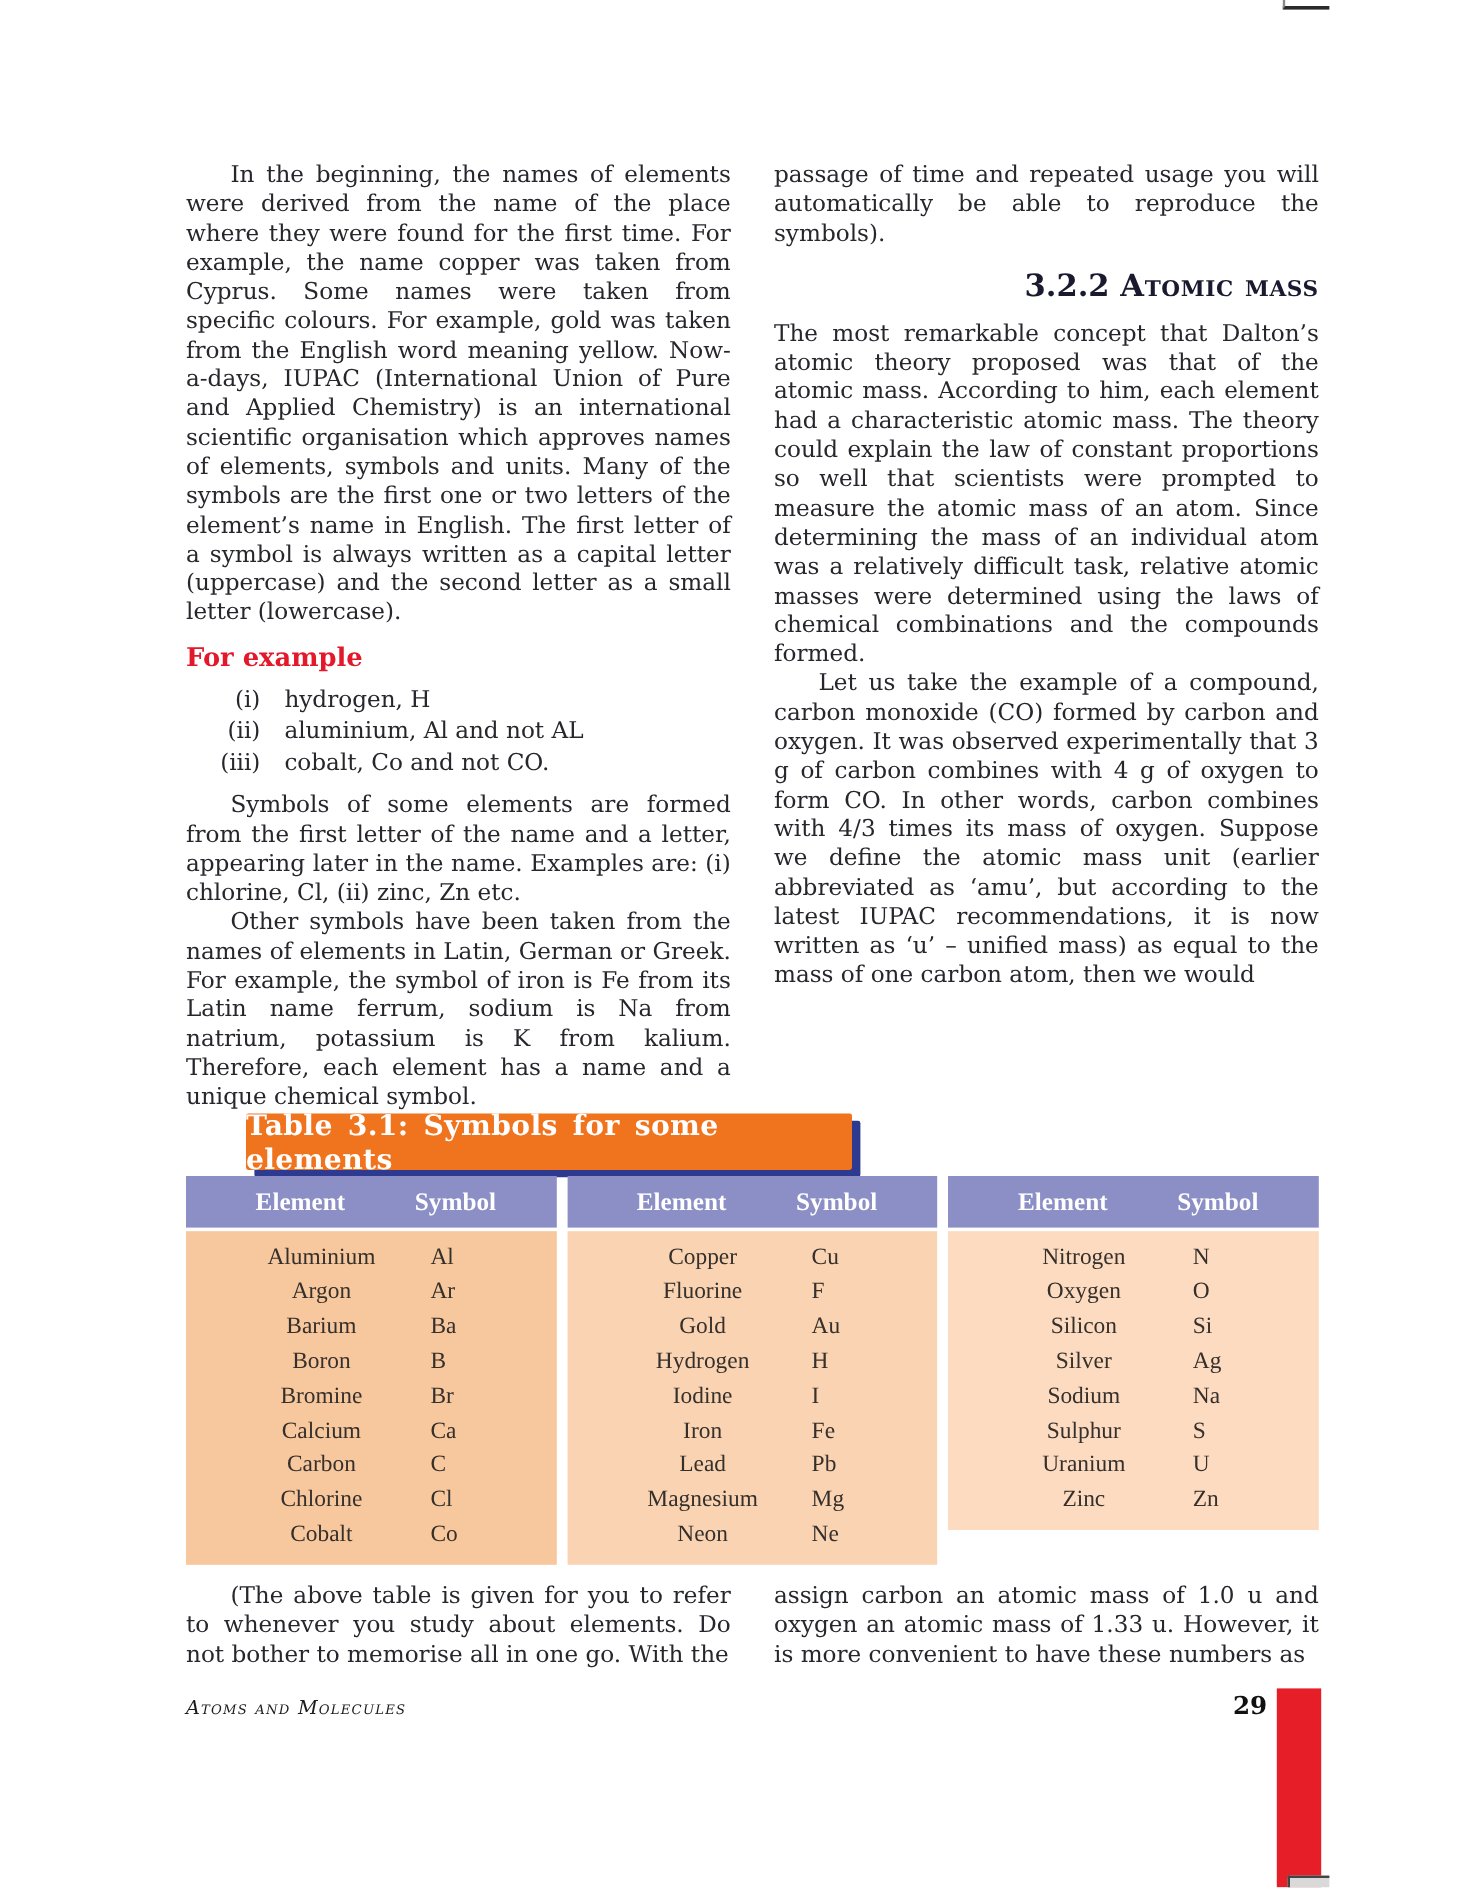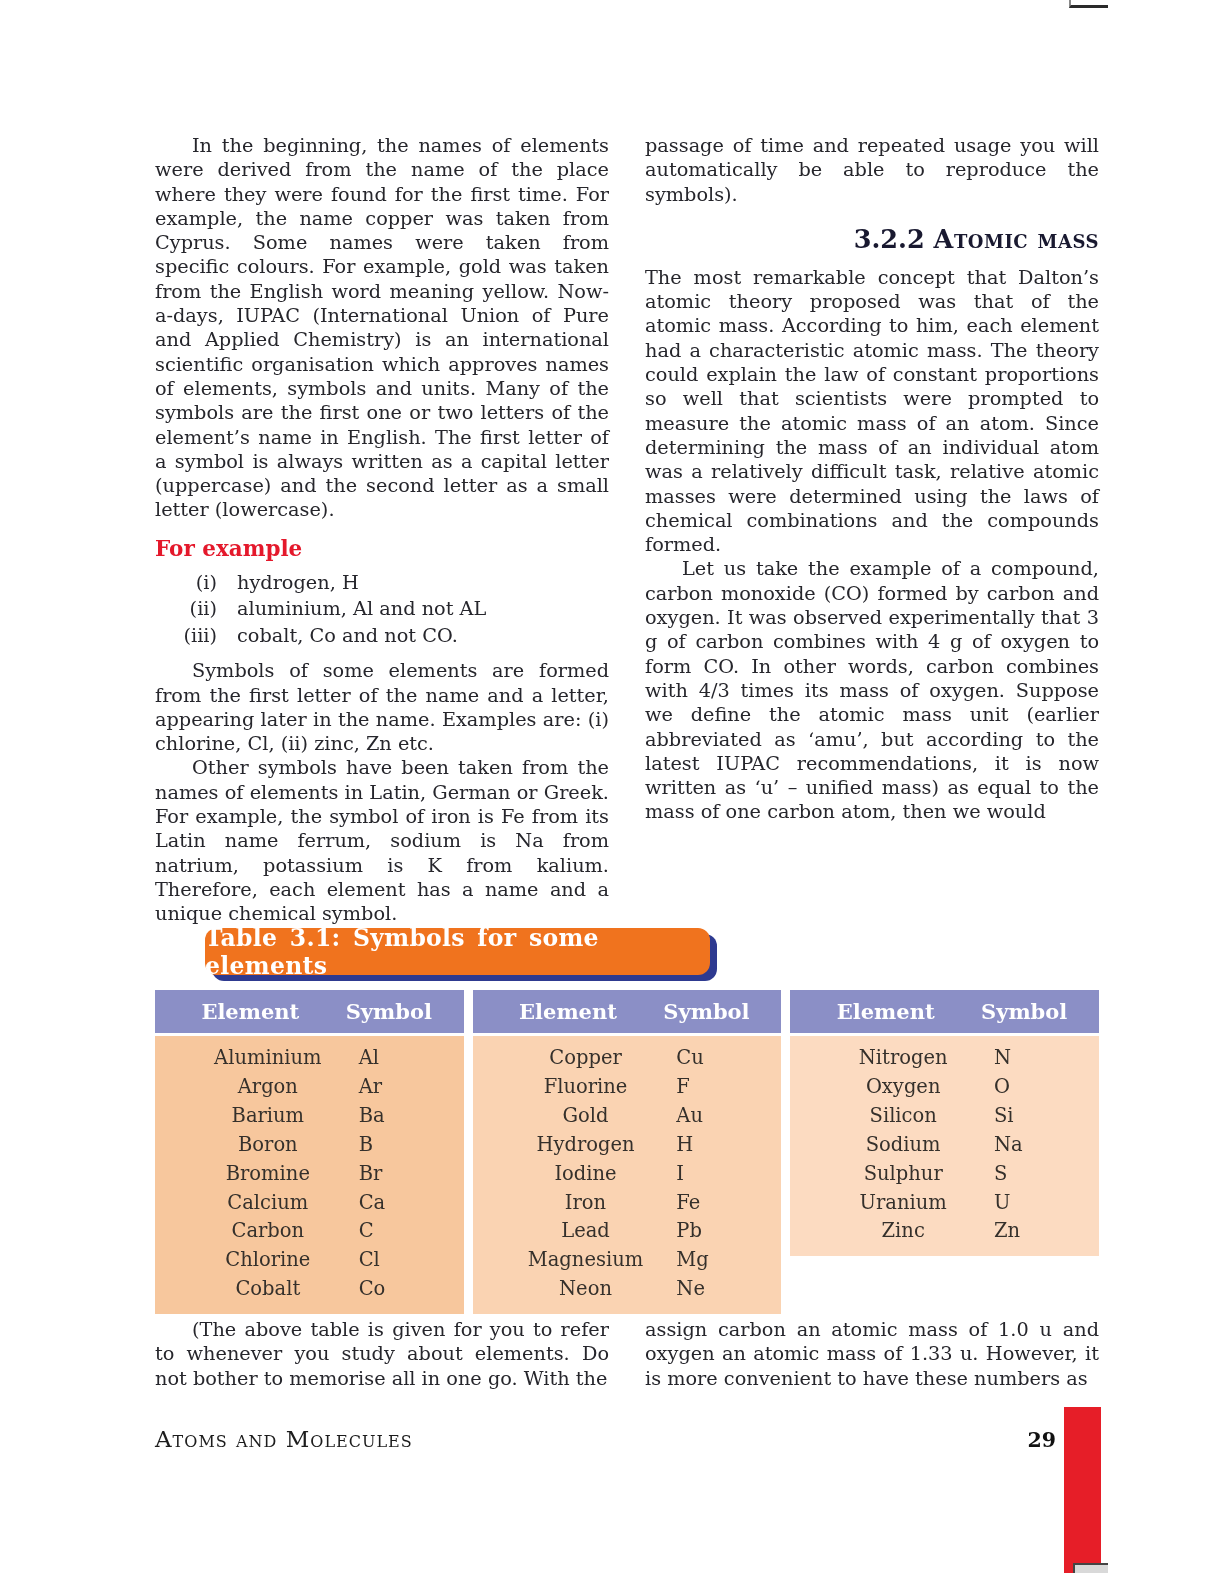--- a/index.html
+++ b/index.html
@@ -16,44 +16,44 @@
   .red-head { margin:13px 0 9px 0; font-size:21.5px; font-weight:bold; color:var(--red-heading,#e4182b); }
   .examples { margin:4px 0 10px 0; }
   .example-row { display:flex; font-size:19.3px; line-height:26.5px; }
   .example-num { width:62px; flex:none; text-align:right; }
   .example-text { margin-left:20px; }
   .section-head { margin:17px 0 12px 0; font-size:25.5px; font-weight:bold; color:var(--heading-dark,#191930);text-align:right; }
   .section-head .sc { font-variant:small-caps; letter-spacing:0.5px; }
   
   .table-area { position:absolute; left:155px; top:928px; width:944px; }
   .banner {
-    margin-left:50px; width:505px; height:47px; border-radius:12px;
+    margin-left:50px; width:505px; height:47px; border-radius:2px;
     background:var(--banner-orange,#f0731e);
     box-shadow:7px 6px 0 var(--banner-shadow,#2e3a90);
     display:flex; align-items:center; justify-content:center;
     color:#ffffff; font-weight:bold; font-size:23.5px; letter-spacing:0.3px; word-spacing:4px;
   }
-  .etable { margin-top:15px; display:flex; gap:9px; }
+  .etable { margin-top:5px; display:flex; gap:9px;font-family:Liberation Serif, serif; }
   .tgroup { flex:1; display:flex; flex-direction:column; }
   .thead {
     background:var(--table-header-purple,#8b8fc6); color:#ffffff; font-weight:bold;
     height:43px; display:flex; align-items:center; font-size:21px; margin-bottom:3px;
   }
   .h-el { flex:1; text-align:center; }
   .h-sym { width:118px; text-align:left; }
   .tbody { padding:8px 0 10px 0; }
   .trow { display:flex; font-size:19.5px; line-height:28.9px; color:#35302b; }
   .c-name { flex:1; padding-left:22px;text-align:center; }
   .c-sym { width:105px; }
   
   .cols-bottom { position:absolute; left:155px; top:1318px; width:944px; display:flex; gap:36px;justify-content:space-between; }
   .cols-bottom p { margin:0; width:454px; text-align:justify; font-size:19.3px; line-height:24.3px; }
   
   .footer { position:absolute; left:155px; top:1409px; width:901px; display:flex; justify-content:space-between; align-items:baseline; }
-  .footer-title { font-variant:small-caps; font-size:23px; letter-spacing:1px; color:#1c1c1c;margin-top:17px; }
+  .footer-title { font-style:italic; font-variant:small-caps; font-size:16px; letter-spacing:1px; color:#1c1c1c; }
   .page-num { font-weight:bold; font-size:20.5px; color:#111111; }
   .red-bar { position:absolute; left:1064px; top:1407px; width:37px; height:166px; background:var(--red-bar,#e61e28); }
   .year { position:absolute; left:0; top:1493px; width:1224px; text-align:right;
           font-family:"Liberation Sans","DejaVu Sans",sans-serif; font-size:15.5px; color:#c2410c; }
   
   .corner-tr { position:absolute; top:0; right:0; width:37px; height:5px;
                border-bottom:3px solid #2a2a2a; border-left:2px solid #8a8a8a; }
   .corner-br { position:absolute; right:0; top:1563px; width:33px; height:10px;
                background:#d9d9d9; border-top:2px solid #444444; border-left:2px solid #444444; }
 </style>
@@ -202,20 +202,24 @@
             </div>
             <div class="trow">
               <span class="c-name">Oxygen</span>
               <span class="c-sym">O</span>
             </div>
             <div class="trow">
               <span class="c-name">Silicon</span>
               <span class="c-sym">Si</span>
             </div>
             <div class="trow">
+              <span class="c-name">Silver</span>
+              <span class="c-sym">Ag</span>
+            </div>
+            <div class="trow">
               <span class="c-name">Sodium</span>
               <span class="c-sym">Na</span>
             </div>
             <div class="trow">
               <span class="c-name">Sulphur</span>
               <span class="c-sym">S</span>
             </div>
             <div class="trow">
               <span class="c-name">Uranium</span>
               <span class="c-sym">U</span>

